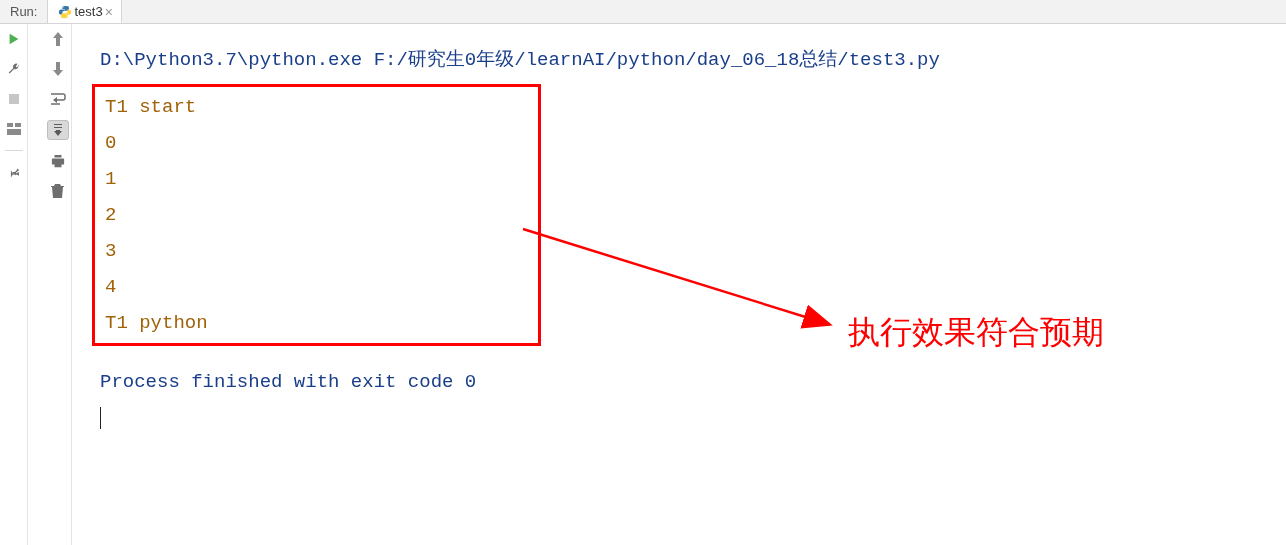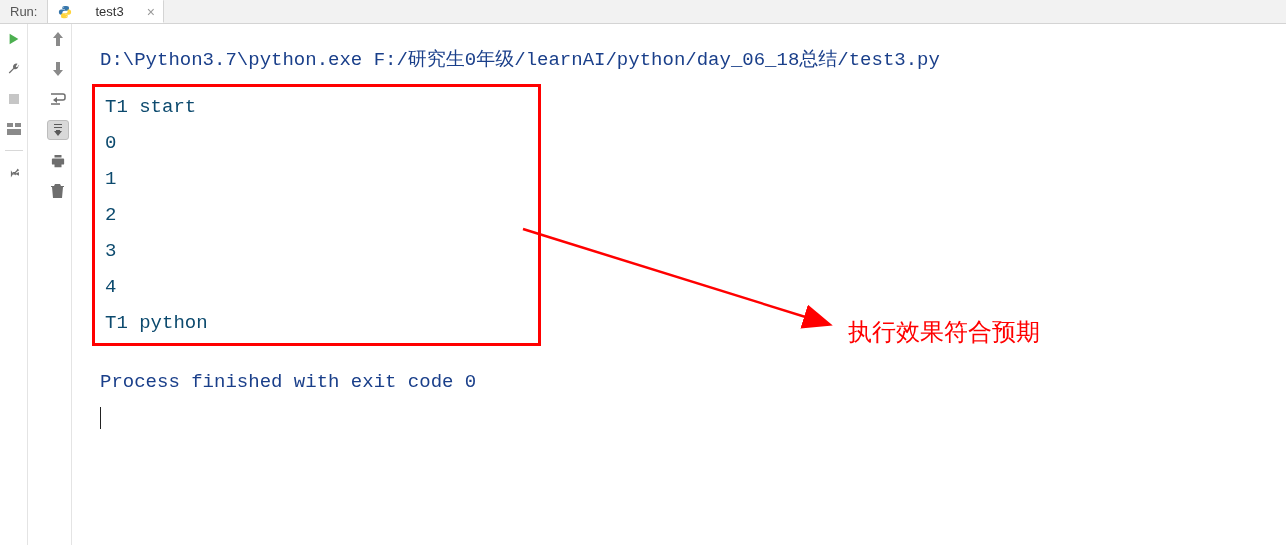--- a/index.html
+++ b/index.html
@@ -22,21 +22,21 @@
   }
   .run-label {
     padding: 0 10px;
     line-height: 24px;
     color: #555;
     border-right: 1px solid #d4d4d4;
   }
   .tab {
     display: flex;
     align-items: center;
-    gap: 23px;
+    gap: 2px;
     padding: 0 8px 0 10px;
     background: #fff;
     border-right: 1px solid #d4d4d4;
     border-top: 2px solid transparent;
     margin-top: -1px;
     position: relative;
   }
   .tab.active {
     border-bottom: 1px solid #fff;
   }
@@ -97,39 +97,39 @@
     line-height: 36px;
   }
   .command-line { color: #1a3f8a; }
   .output-box {
     border: 3px solid #ff0000;
     display: inline-block;
     padding: 2px 330px 2px 10px;
     margin-top: 6px;
     margin-left: -8px;
   }
-  .output-box div { color: #0c4a6e; }
+  .output-box div { color: #a16207; }
   .process-line {
     color: #1a3f8a;
     margin-top: 18px;
   }
   .caret {
     display: inline-block;
     width: 1px; height: 22px;
     background: #222;
     vertical-align: text-bottom;
     margin-top: 6px;
   }
   .annotation-text {
     position: absolute;
     left: 760px;
     top: 290px;
     color: #ff0000;
     font-family: "Microsoft YaHei","SimHei",sans-serif;
-    font-size: 24px;
+    font-size: 32px;
   }
   svg.arrow {
     position: absolute;
     left: 430px;
     top: 200px;
     pointer-events: none;
   }
 </style>
 </head>
 <body>

